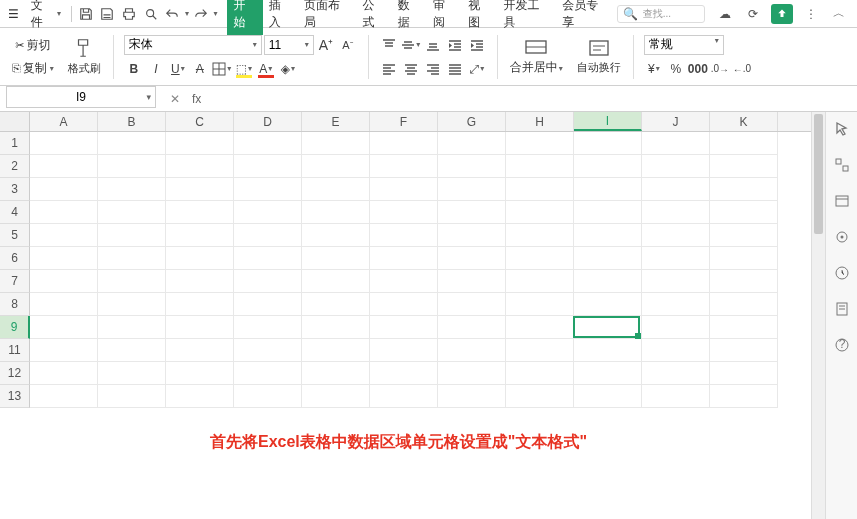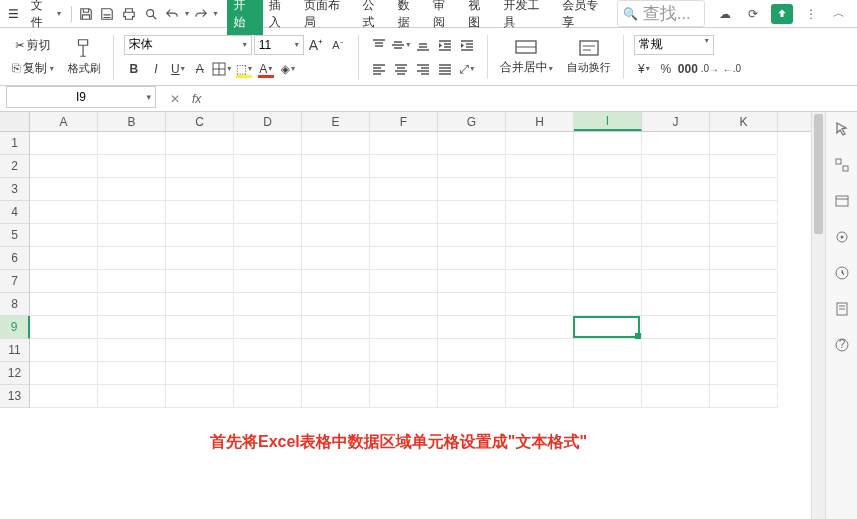--- a/index.html
+++ b/index.html
@@ -15,34 +15,34 @@
 .search-box{margin-left:auto;display:flex;align-items:center;gap:4px;border:1px solid #ddd;border-radius:3px;padding:1px 6px;width:90px;color:#999}
 .top-right{display:flex;align-items:center;gap:8px;margin-left:8px;margin-right:4px}
 .share-btn{width:22px;height:20px;background:#22a069;border-radius:3px;display:flex;align-items:center;justify-content:center;color:#fff}
 .ribbon{height:58px;display:flex;align-items:center;padding:4px 8px;gap:6px;border-bottom:1px solid #d0d0d0}
 .ribbon-group{display:flex;flex-direction:column;align-items:center;gap:2px;padding:0 2px}
 .rsep{width:1px;height:44px;background:#ddd;margin:0 2px}
 .big-btn{display:flex;flex-direction:column;align-items:center;gap:2px;padding:2px 4px;cursor:pointer}
 .big-btn .lbl{font-size:11px;color:#333}
 .small-btn{display:flex;align-items:center;gap:2px;padding:1px 2px;cursor:pointer;font-size:11px;color:#333}
 .font-select{border:1px solid #ccc;height:20px;padding:0 4px;background:#fff;display:flex;align-items:center;justify-content:space-between;cursor:pointer}
-.font-name{width:128px}
+.font-name{width:138px}
 .font-size{width:50px}
 .fmt-row{display:flex;align-items:center;gap:2px}
 .fmt-btn{width:20px;height:20px;display:flex;align-items:center;justify-content:center;cursor:pointer;color:#444;position:relative}
 .fmt-btn svg{display:block}
 .dd{font-size:8px;color:#666;margin-left:1px}
 .num-select{border:1px solid #ccc;height:20px;width:80px;padding:0 4px;display:flex;justify-content:space-between;background:#fff;cursor:pointer}
 .namebox-row{height:26px;display:flex;border-bottom:1px solid #d0d0d0;background:#fff}
 .namebox{width:150px;height:22px;border:1px solid #ccc;margin-left:6px;display:flex;align-items:center;justify-content:center;background:#fff;position:relative}
 .namebox input{border:none;width:100px;text-align:center;outline:none;font-size:12px}
 .namebox .ndd{position:absolute;right:4px;font-size:9px;color:#666}
 .fx-area{display:flex;align-items:center;margin-left:10px;gap:8px;flex:1}
 .fx-btn{width:18px;height:18px;display:flex;align-items:center;justify-content:center;color:#888;cursor:pointer}
-.fx-lbl{font-style:italic;color:#666;font-size:12px}
+.fx-lbl{color:#666;font-size:12px}
 .formula-input{flex:1;height:20px;border:none;outline:none;padding:0 4px}
 .sheet-area{position:relative;height:407px;display:flex}
 .grid-wrap{flex:1;overflow:hidden;position:relative}
 .col-headers{display:flex;height:20px;background:#f4f4f4;border-bottom:1px solid #ccc}
 .corner{width:30px;border-right:1px solid #ccc;background:#f0f0f0}
 .col-h{width:68px;border-right:1px solid #ddd;display:flex;align-items:center;justify-content:center;color:#555;font-size:12px;cursor:pointer}
 .col-h.active{background:#d4ead4;color:#22a069;border-bottom:2px solid #22a069}
 .rows{position:relative}
 .row{display:flex;height:23px}
 .row-h{width:30px;border-right:1px solid #ccc;border-bottom:1px solid #ddd;background:#f4f4f4;display:flex;align-items:center;justify-content:center;color:#555;font-size:12px;cursor:pointer}
@@ -106,21 +106,21 @@
     <div class="tab">页面布局</div>
     <div class="tab">公式</div>
     <div class="tab">数据</div>
     <div class="tab">审阅</div>
     <div class="tab">视图</div>
     <div class="tab">开发工具</div>
     <div class="tab">会员专享</div>
   </div>
   <div class="search-box">
     <span>🔍</span>
-    <span style="font-size:17px">查找...</span>
+    <span style="font-size:10px">查找...</span>
   </div>
   <div class="top-right">
     <div class="icon-btn">☁</div>
     <div class="icon-btn">⟳</div>
     <div class="share-btn">
         <svg width="12" height="12" viewBox="0 0 16 16">
           <path fill="#fff" d="M8 2l5 5H10v5H6V7H3z"></path>
         </svg>
       </div>
     <div class="icon-btn">⋮</div>

